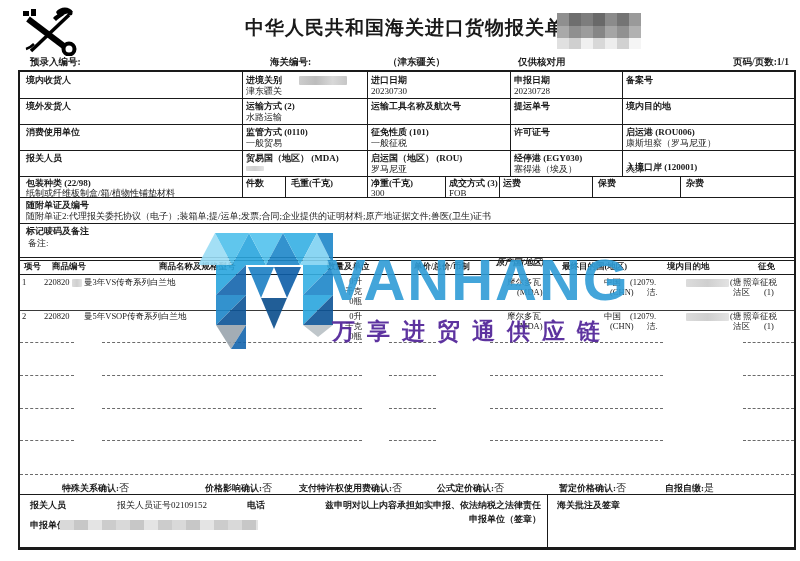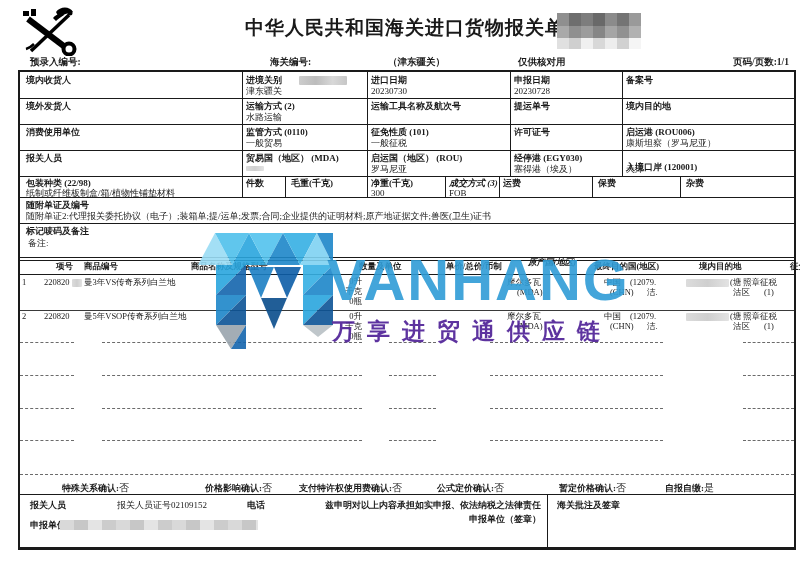--- a/index.html
+++ b/index.html
@@ -14,21 +14,21 @@
        border:2px solid #1a1a1a;border-bottom-width:3px;background:transparent;}
   .hl{position:absolute;border-top:1px solid #1a1a1a;height:0;}
   .hl2{position:absolute;height:2px;border-top:1px solid #1a1a1a;border-bottom:1px solid #1a1a1a;}
   .sep{position:absolute;border-top:1px solid #3a3a3a;height:0;}
   .vl{position:absolute;border-left:1px solid #1a1a1a;width:0;}
   .dash{position:absolute;border-top:1px dashed #6b6b6b;height:0;}
   .blur{position:absolute;background:linear-gradient(90deg,#cdcdcd,#bcbcbc 35%,#d8d8d8 70%,#c6c6c6);border-radius:1px;}
   .blur-lt{position:absolute;background:linear-gradient(90deg,#dcdcdc,#cfcfcf 50%,#e3e3e3);border-radius:1px;}
   .mosaic{position:absolute;}
   .g{position:absolute;font-size:8.5px;line-height:9px;white-space:nowrap;}
-  .gh{position:absolute;font-weight:700;font-size:8.5px;line-height:9px;white-space:nowrap;margin-left:32px;}
+  .gh{position:absolute;font-weight:700;font-size:8.5px;line-height:9px;white-space:nowrap;}
   .cl{font-weight:700;font-size:9px;}
   .cv{font-size:10px;}
   .crow{position:absolute;white-space:nowrap;}
   .wm{position:absolute;left:198px;top:225px;width:450px;height:145px;z-index:6;opacity:.9;pointer-events:none;}
   .wm-text{position:absolute;left:129px;top:26px;font-family:Liberation Sans, sans-serif;
            font-size:58px;line-height:58px;font-weight:600;letter-spacing:2px;color:#2f9cd6;white-space:nowrap;}
   .wm-tag{position:absolute;left:134px;top:93px;font-family:"Liberation Sans","DejaVu Sans",sans-serif;
           font-size:23px;line-height:26px;font-weight:600;letter-spacing:12px;color:#4c1d95;white-space:nowrap;}
 </style>
 </head>
@@ -167,21 +167,21 @@
     <div class="val" style="left:494px;top:92px;">塞得港（埃及）</div>
     <div class="lbl" style="left:606px;top:81px;margin-top:9px;">入境口岸 (120001)</div>
     <div class="val" style="left:606px;top:92px;">天津</div>
 
     <div class="lbl" style="left:6px;top:106px;">包装种类 (22/98)</div>
     <div class="val" style="left:6px;top:116px;">纸制或纤维板制盒/箱/植物性铺垫材料</div>
     <div class="lbl" style="left:226px;top:106px;">件数</div>
     <div class="lbl" style="left:271px;top:106px;">毛重(千克)</div>
     <div class="lbl" style="left:351px;top:106px;">净重(千克)</div>
     <div class="val" style="left:351px;top:116px;">300</div>
-    <div class="lbl" style="left:429px;top:106px;font-style:italic;">成交方式 (3)</div>
+    <div class="lbl" style="left:429px;top:106px;">成交方式 (3)</div>
     <div class="val" style="left:429px;top:116px;">FOB</div>
     <div class="lbl" style="left:483px;top:106px;">运费</div>
     <div class="lbl" style="left:578px;top:106px;">保费</div>
     <div class="lbl" style="left:666px;top:106px;">杂费</div>
 
     <div class="lbl" style="left:6px;top:128px;">随附单证及编号</div>
     <div class="val" style="left:6px;top:139px;">随附单证2:代理报关委托协议（电子）;装箱单;提/运单;发票;合同;企业提供的证明材料;原产地证据文件;兽医(卫生)证书</div>
 
     <div class="lbl" style="left:6px;top:154px;">标记唛码及备注</div>
     <div class="val" style="left:8px;top:166px;">备注:</div>

